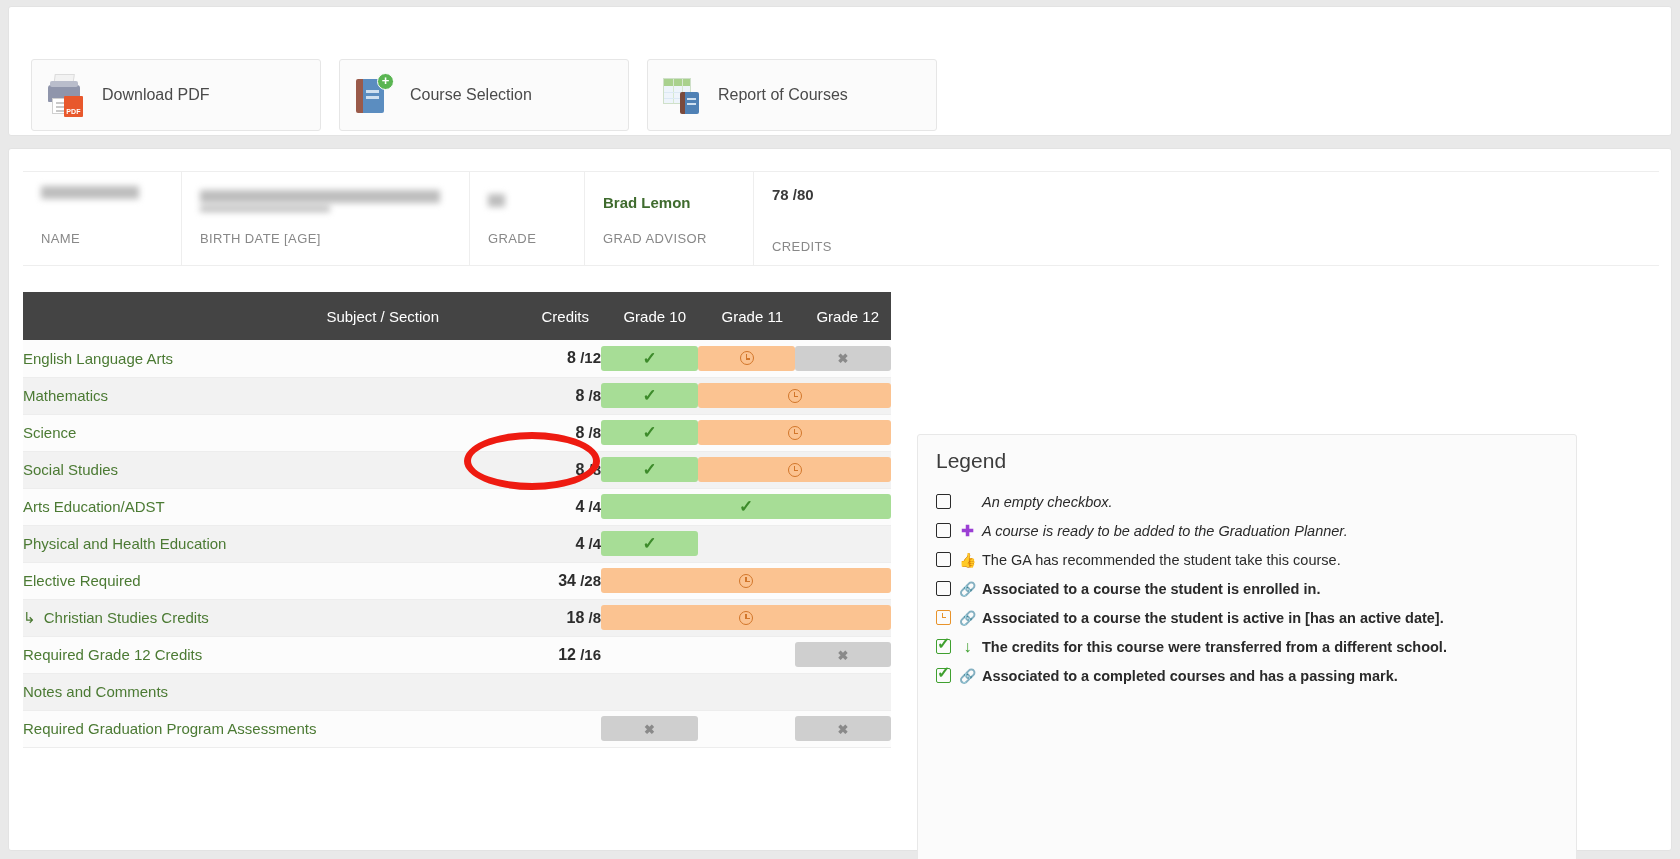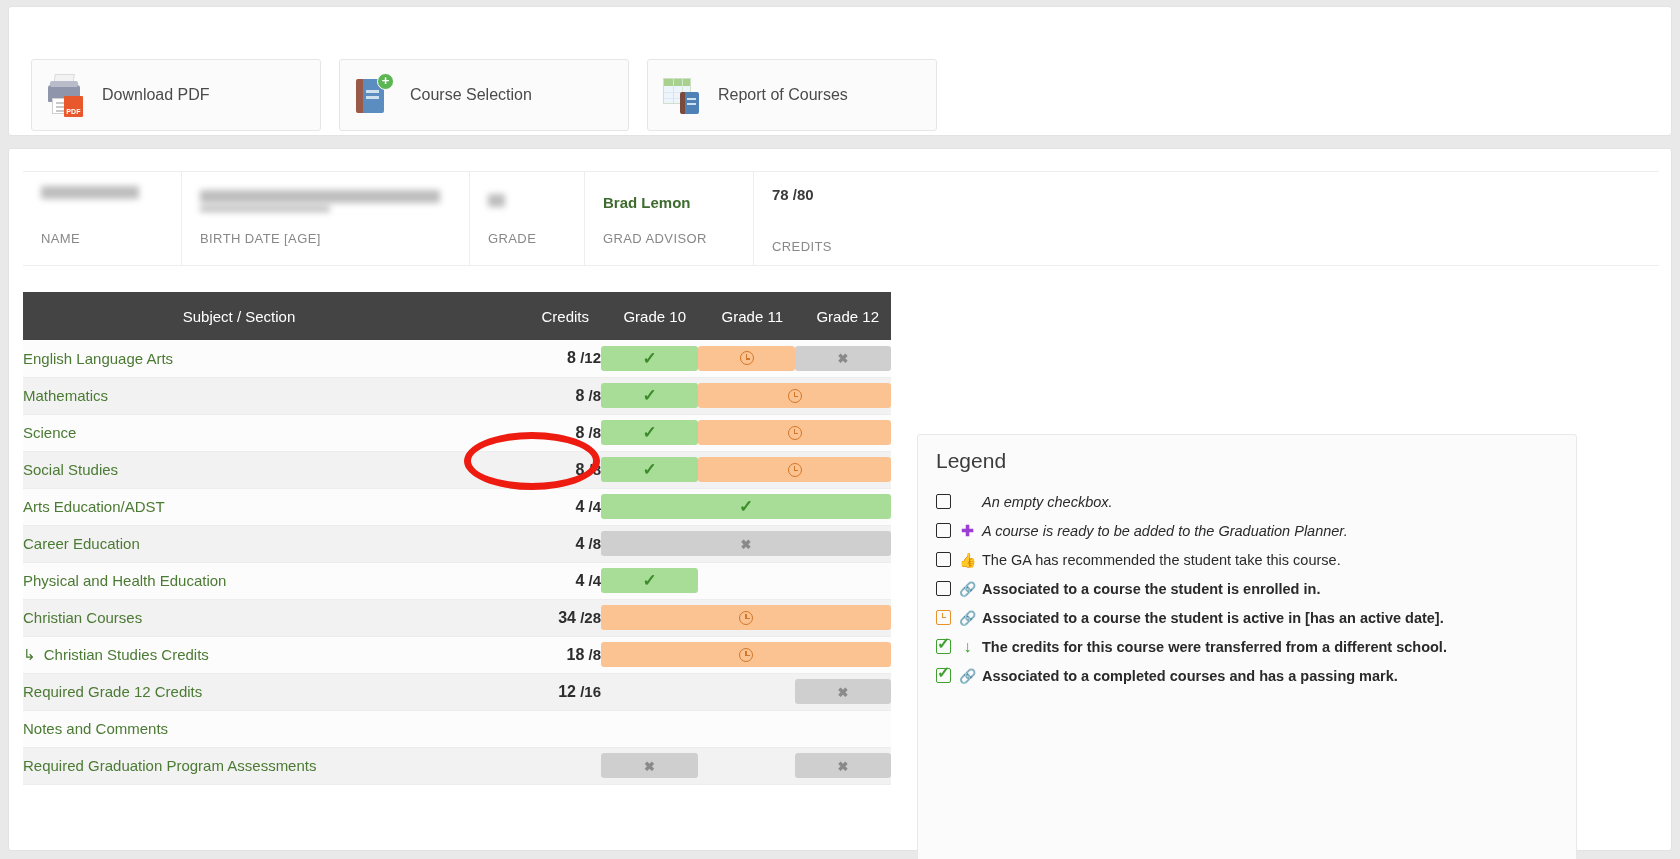--- a/index.html
+++ b/index.html
@@ -158,21 +158,21 @@
   .grad-table th {
     background: #444444;
     color: #ffffff;
     font-size: 15px;
     font-weight: 400;
     height: 48px;
     padding: 0 12px;
     text-align: right;
     vertical-align: middle;
   }
-  .grad-table th.subj { text-align: center; padding-left: 16px; }
+  .grad-table th.subj { text-align: right; padding-left: 16px; }
   .grad-table td {
     height: 37px;
     padding: 0;
     vertical-align: middle;
     font-size: 15px;
   }
   .grad-table tbody tr:nth-child(odd)  td { background: #fcfcfc; }
   .grad-table tbody tr:nth-child(even) td { background: #f2f2f2; }
   .grad-table tbody tr td { border-bottom: 1px solid #ededed; }
   .subj-cell { padding-left: 16px; color: #4b7a33; }
@@ -433,41 +433,32 @@
         <tr>
           <td class="subj-cell">Arts Education/ADST</td>
           <td class="credit-cell"><span class="num">4</span> <span class="den">/4</span></td>
           <td class="cellpad" colspan="3">
             <div class="bar green">
               <span class="glyph-check"></span>
             </div>
           </td>
         </tr>
         <tr>
-          <td class="subj-cell">Career Education</td>
-          <td class="credit-cell"><span class="num">4</span> <span class="den">/8</span></td>
-          <td class="cellpad" colspan="3">
-            <div class="bar gray">
-              <span class="glyph-x"></span>
-            </div>
-          </td>
-        </tr>
-        <tr>
           <td class="subj-cell">Physical and Health Education</td>
           <td class="credit-cell"><span class="num">4</span> <span class="den">/4</span></td>
           <td class="cellpad" colspan="1">
             <div class="bar green">
               <span class="glyph-check"></span>
             </div>
           </td>
           <td class="cellpad"></td>
           <td class="cellpad"></td>
         </tr>
         <tr>
-          <td class="subj-cell">Christian Courses</td>
+          <td class="subj-cell">Elective Required</td>
           <td class="credit-cell"><span class="num">34</span> <span class="den">/28</span></td>
           <td class="cellpad" colspan="3">
             <div class="bar orange">
               <span class="glyph-clock"></span>
             </div>
           </td>
         </tr>
         <tr>
           <td class="subj-cell"><span class="arrow">↳</span> Christian Studies Credits</td>
           <td class="credit-cell"><span class="num">18</span> <span class="den">/8</span></td>

